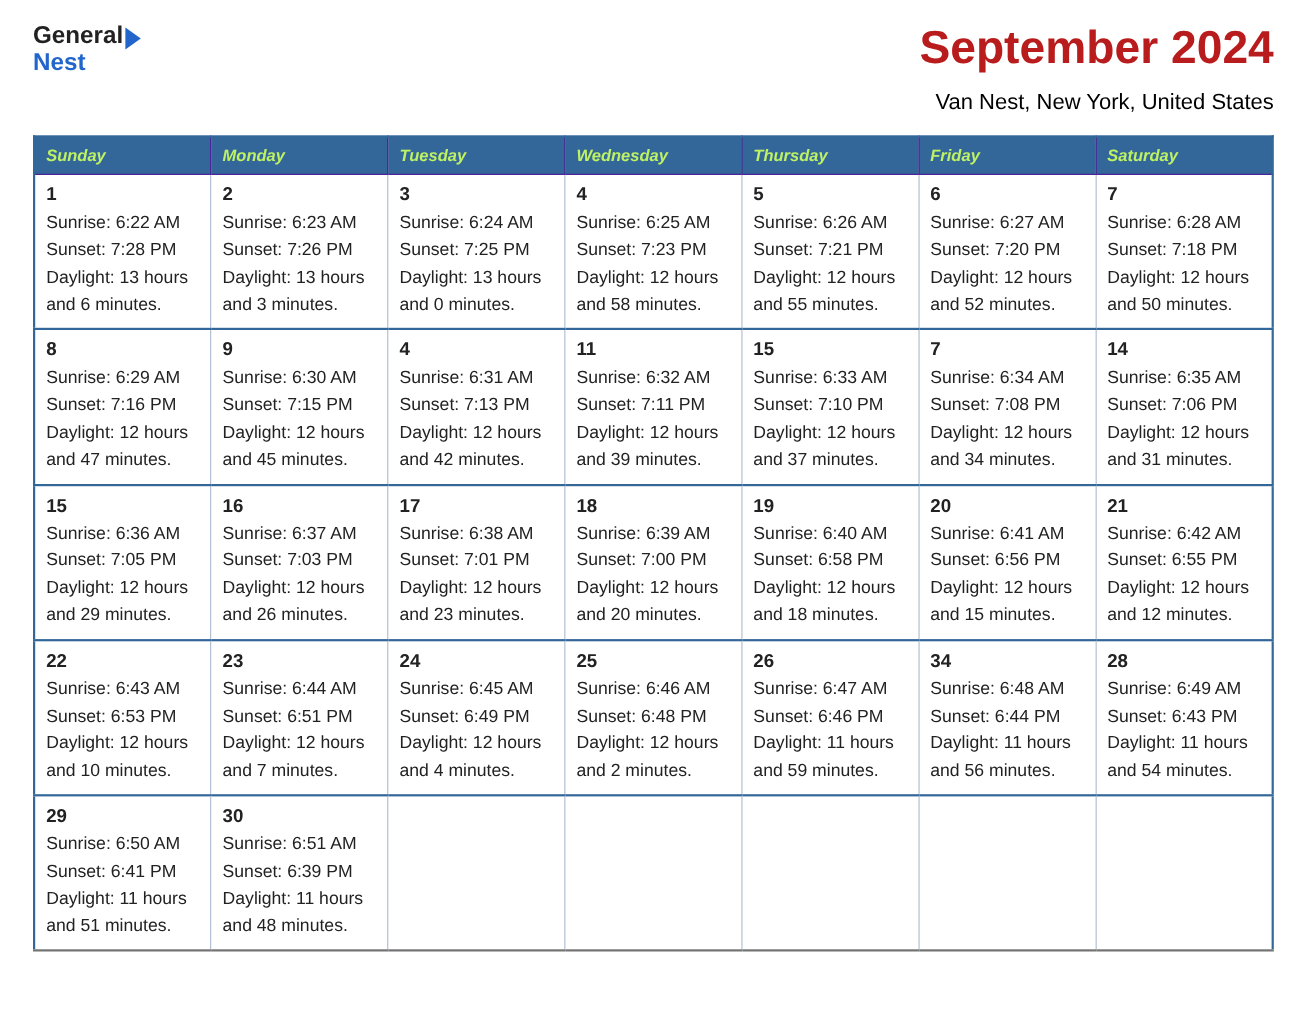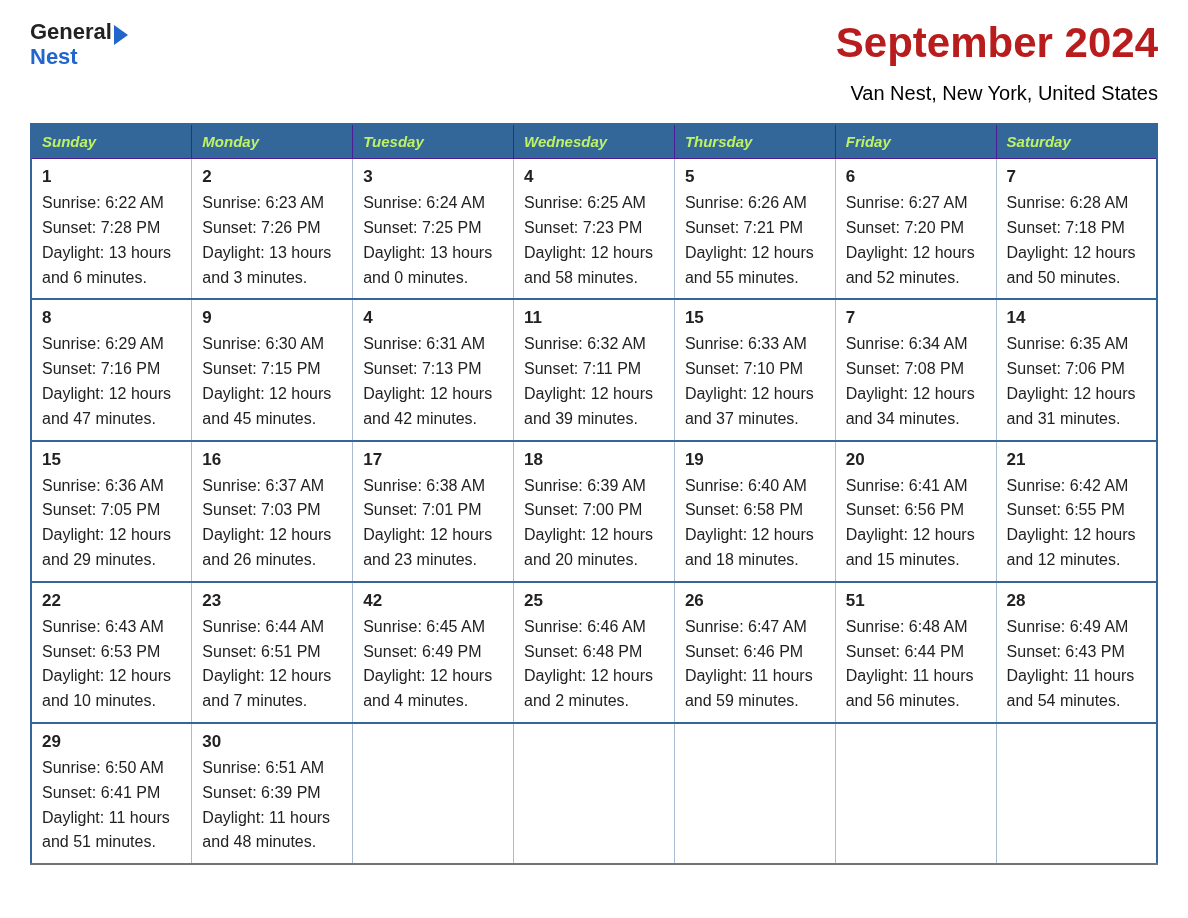--- a/index.html
+++ b/index.html
@@ -176,27 +176,27 @@
         <td><span class="day-number">20</span>
         <span class="day-info">Sunrise: 6:41 AM<br>Sunset: 6:56 PM<br>Daylight: 12 hours and 15&nbsp;minutes.</span></td>
         <td><span class="day-number">21</span>
         <span class="day-info">Sunrise: 6:42 AM<br>Sunset: 6:55 PM<br>Daylight: 12 hours and 12&nbsp;minutes.</span></td>
       </tr>
       <tr class="row-divider">
         <td><span class="day-number">22</span>
         <span class="day-info">Sunrise: 6:43 AM<br>Sunset: 6:53 PM<br>Daylight: 12 hours and 10&nbsp;minutes.</span></td>
         <td><span class="day-number">23</span>
         <span class="day-info">Sunrise: 6:44 AM<br>Sunset: 6:51 PM<br>Daylight: 12 hours and 7&nbsp;minutes.</span></td>
-        <td><span class="day-number">42</span>
+        <td><span class="day-number">24</span>
         <span class="day-info">Sunrise: 6:45 AM<br>Sunset: 6:49 PM<br>Daylight: 12 hours and 4&nbsp;minutes.</span></td>
         <td><span class="day-number">25</span>
         <span class="day-info">Sunrise: 6:46 AM<br>Sunset: 6:48 PM<br>Daylight: 12 hours and 2&nbsp;minutes.</span></td>
         <td><span class="day-number">26</span>
         <span class="day-info">Sunrise: 6:47 AM<br>Sunset: 6:46 PM<br>Daylight: 11 hours and 59&nbsp;minutes.</span></td>
-        <td><span class="day-number">51</span>
+        <td><span class="day-number">34</span>
         <span class="day-info">Sunrise: 6:48 AM<br>Sunset: 6:44 PM<br>Daylight: 11 hours and 56&nbsp;minutes.</span></td>
         <td><span class="day-number">28</span>
         <span class="day-info">Sunrise: 6:49 AM<br>Sunset: 6:43 PM<br>Daylight: 11 hours and 54&nbsp;minutes.</span></td>
       </tr>
       <tr class="row-divider">
         <td><span class="day-number">29</span>
         <span class="day-info">Sunrise: 6:50 AM<br>Sunset: 6:41 PM<br>Daylight: 11 hours and 51&nbsp;minutes.</span></td>
         <td><span class="day-number">30</span>
         <span class="day-info">Sunrise: 6:51 AM<br>Sunset: 6:39 PM<br>Daylight: 11 hours and 48&nbsp;minutes.</span></td>
         <td class="empty-cell"></td>

